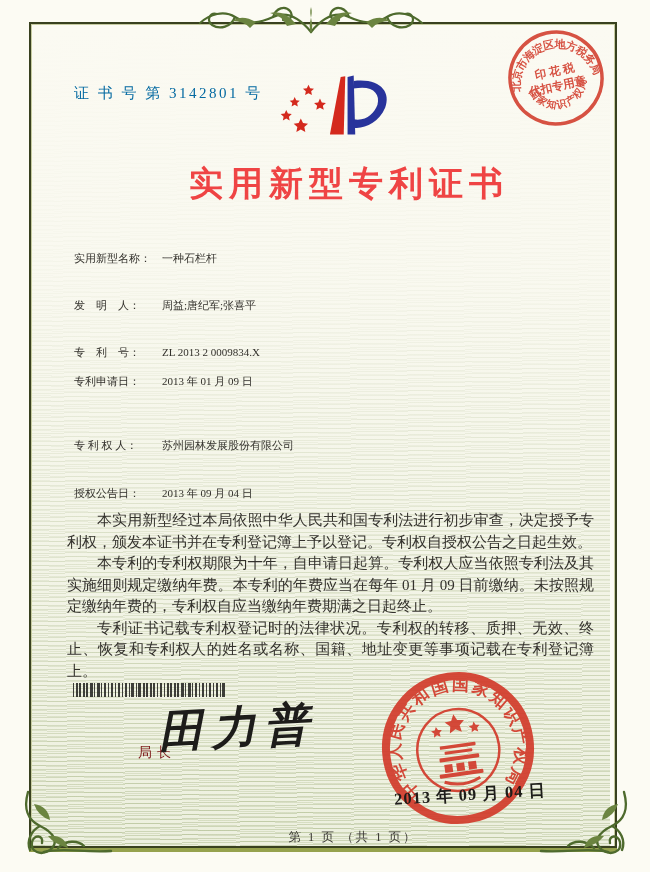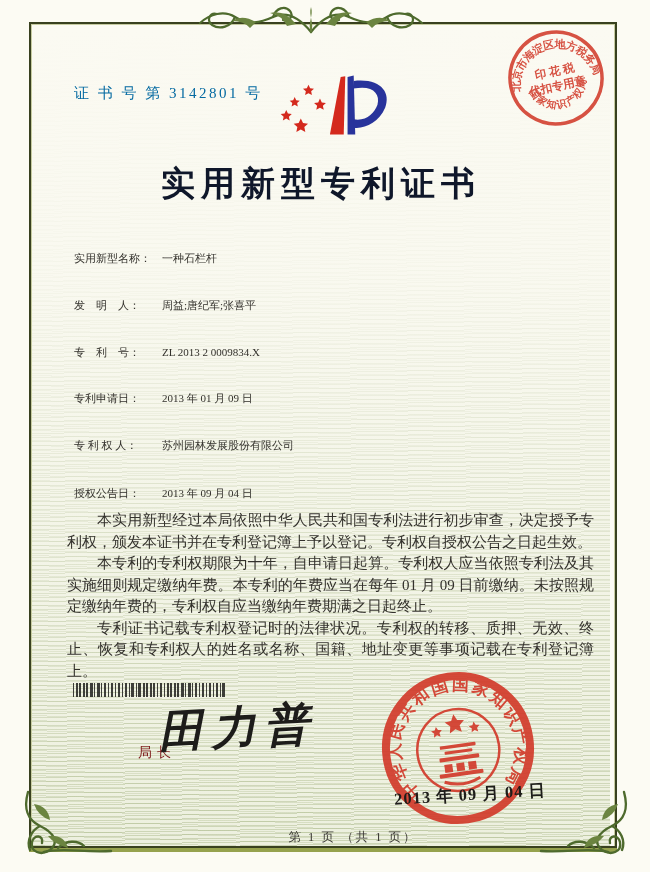--- a/index.html
+++ b/index.html
@@ -21,24 +21,24 @@
 
   .ornament{position:absolute;z-index:2;}
   #top-ornament{left:186px;top:2px;}
   #corner-left{left:18px;top:790px;}
   #corner-right{left:539px;top:790px;}
 
   
   .cert-no{position:absolute;left:74px;top:84px;font-size:15px;color:#0369a1;letter-spacing:2.5px;z-index:3;white-space:pre;}
   .logo{position:absolute;left:264px;top:64px;z-index:3;}
   .title{position:absolute;left:29px;top:161px;width:584px;text-align:center;
-         font-size:34px;font-weight:bold;color:#0f172a;letter-spacing:6px;z-index:3;}
+         font-size:34px;font-weight:bold;color:#ef4444;letter-spacing:6px;z-index:3;padding-left:28px;}
   .field{position:absolute;left:74px;font-size:11px;color:#33312c;z-index:3;white-space:pre;}
   .field .lbl{display:inline-block;min-width:88px;white-space:pre;}
-  .f0{top:251px;} .f1{top:298px;} .f2{top:345px;} .f3{top:391px;} .f4{top:438px;} .f5{top:486px;}
+  .f0{top:251px;} .f1{top:298px;} .f2{top:345px;} .f3{top:374px;} .f4{top:438px;} .f5{top:486px;}
 
   .paras{position:absolute;left:67px;top:510px;width:527px;z-index:3;
          font-size:15px;line-height:21.5px;color:#33312c;text-align:justify;}
   .paras p{margin:0;text-indent:2em;}
 
   .barcode{position:absolute;left:73px;top:683px;width:154px;height:14px;z-index:3;opacity:.85;
     background-image:
       repeating-linear-gradient(90deg,#20201e 0 1.5px,transparent 1.5px 3.5px),
       repeating-linear-gradient(90deg,#20201e 0 1px,transparent 1px 6.5px);}
 

